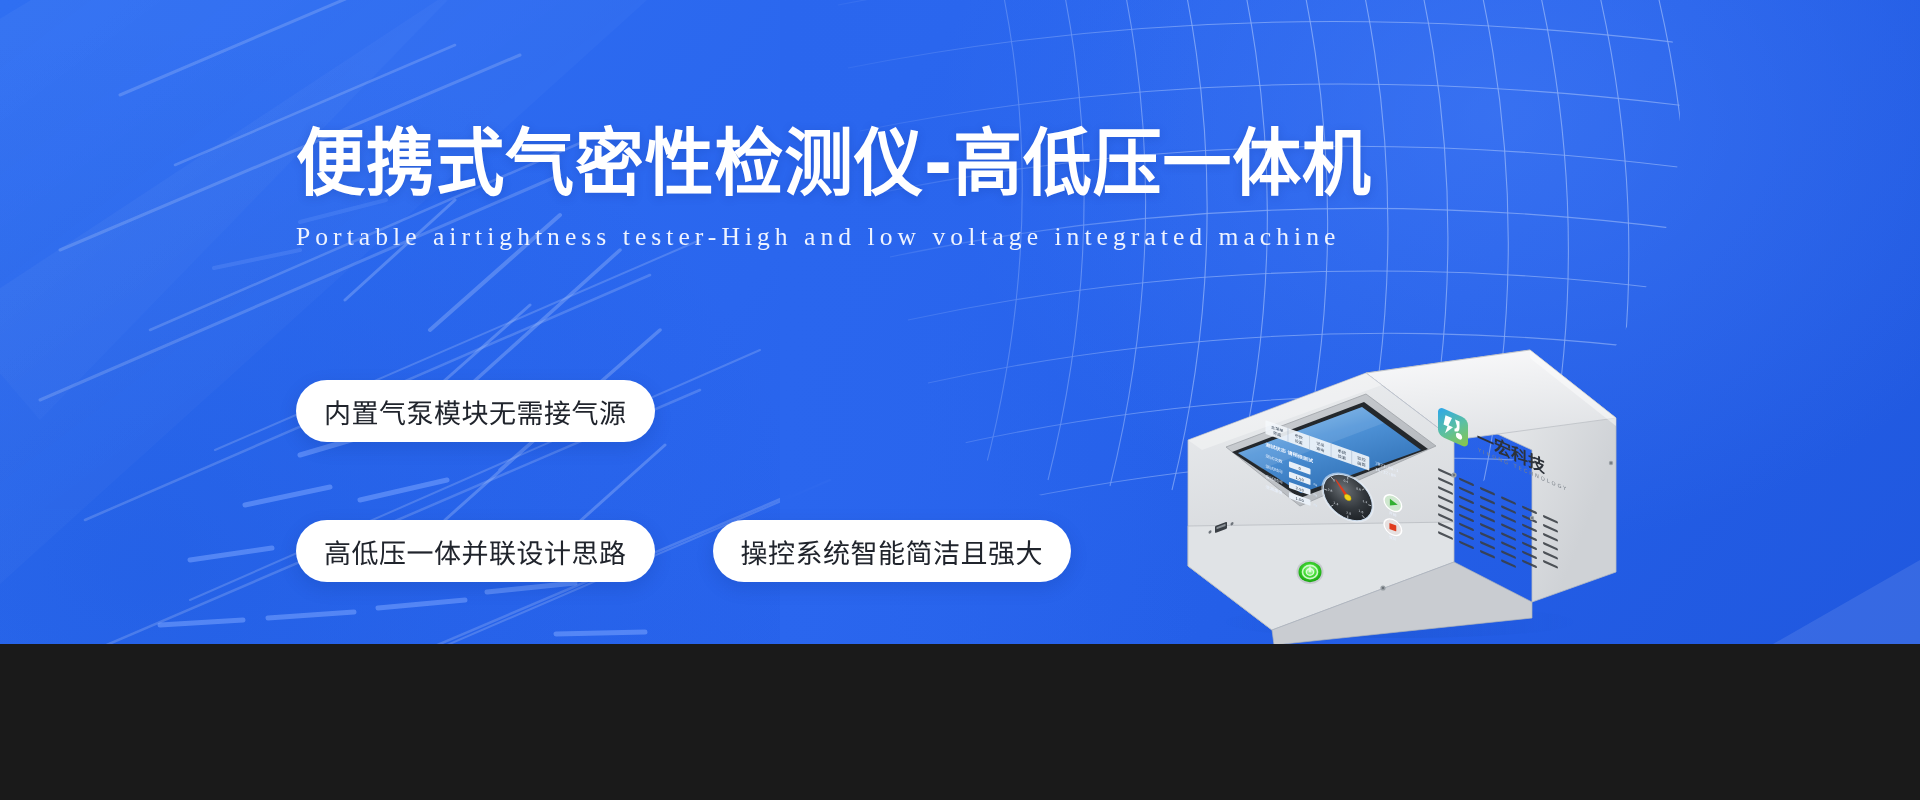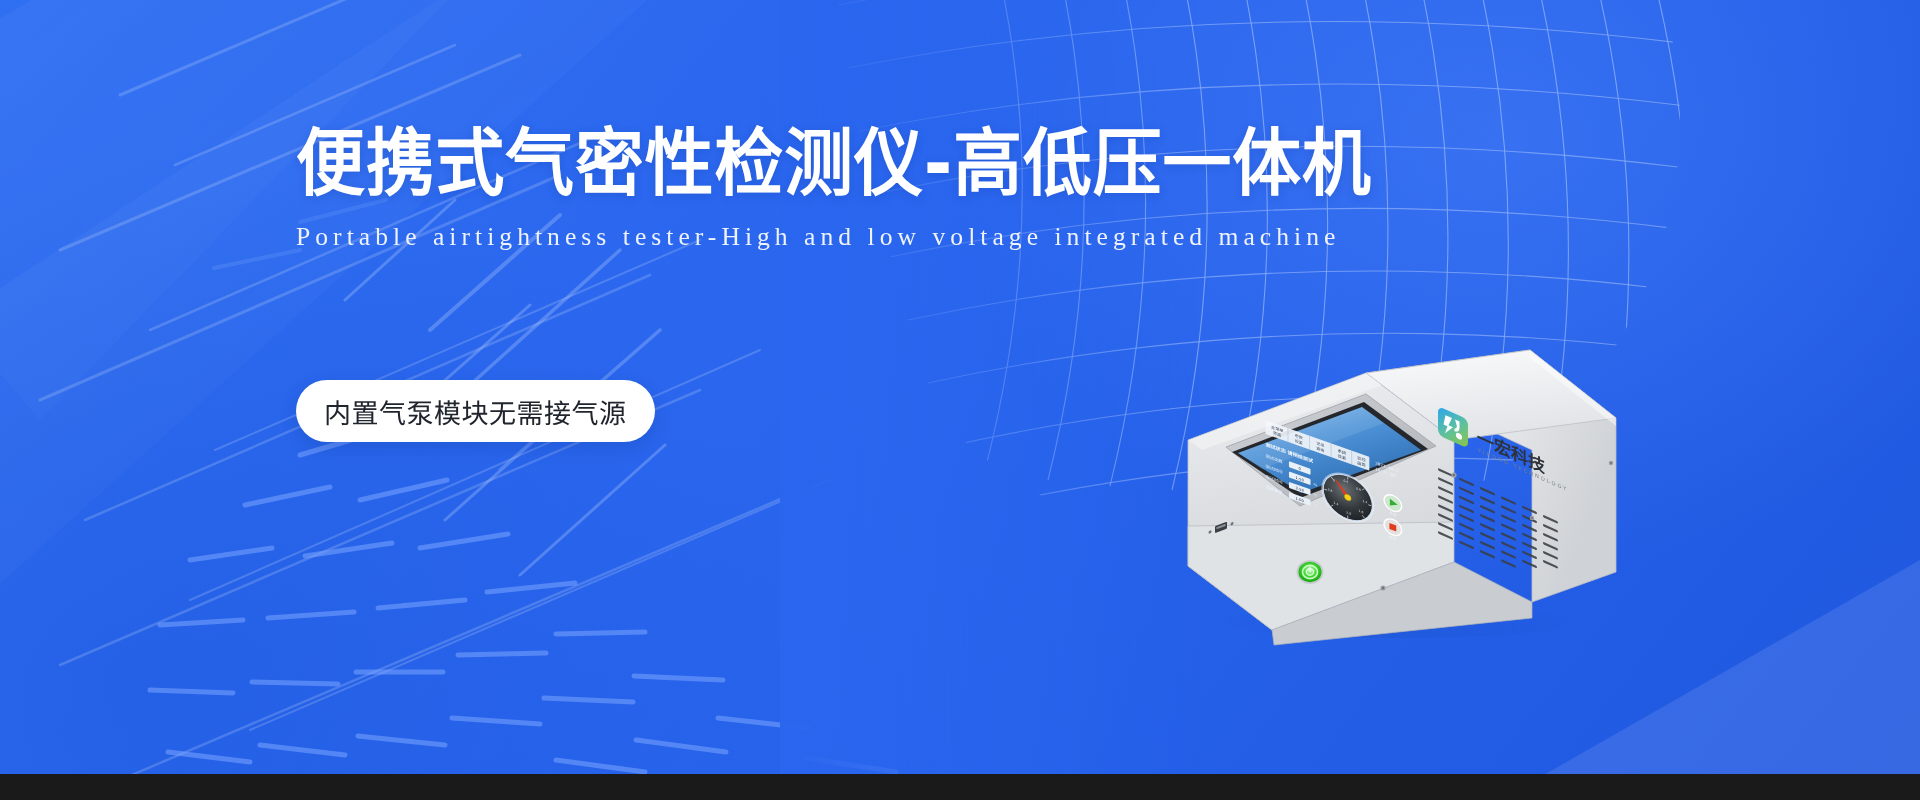--- a/index.html
+++ b/index.html
@@ -2,21 +2,21 @@
 <html lang="zh-CN"><head>
 <meta charset="utf-8">
 <title>Portable Airtightness Tester Banner</title>
 <style>
   * { margin:0; padding:0; box-sizing:border-box; }
   html,body { background:#1a1a1a; }
 
   .banner{
     position:relative;
     width:1920px;
-    height:774px;
+    height:644px;
     overflow:hidden;
     background:#2868ee;
     font-family:"Liberation Sans","DejaVu Sans",sans-serif;
     -webkit-font-smoothing:antialiased;
   }
 
   
   .bg-base{
     position:absolute; inset:0;
     background:
@@ -263,20 +263,28 @@
       <div class="headline">便携式气密性检测仪-高低压一体机</div>
       <div class="subheadline">Portable airtightness tester-High and low voltage integrated machine</div>
     </div>
 
     <div class="pills">
       <div class="pill-row">
         <div class="pill">
           <span class="pill-text">内置气泵模块无需接气源</span>
         </div>
       </div>
+      <div class="pill-row">
+        <div class="pill">
+          <span class="pill-text">高低压一体并联设计思路</span>
+        </div>
+        <div class="pill">
+          <span class="pill-text">操控系统智能简洁且强大</span>
+        </div>
+      </div>
     </div>
 
     <div class="device-stage">
       <svg class="device-svg" viewBox="0 0 460 360" aria-hidden="true">
         <defs>
           <linearGradient id="caseTop" x1="0" y1="0" x2="0.3" y2="1">
             <stop offset="0%" stop-color="#fbfbfc"></stop>
             <stop offset="100%" stop-color="#e2e4e7"></stop>
           </linearGradient>
           <linearGradient id="caseSide" x1="0" y1="0" x2="1" y2="0.4">

